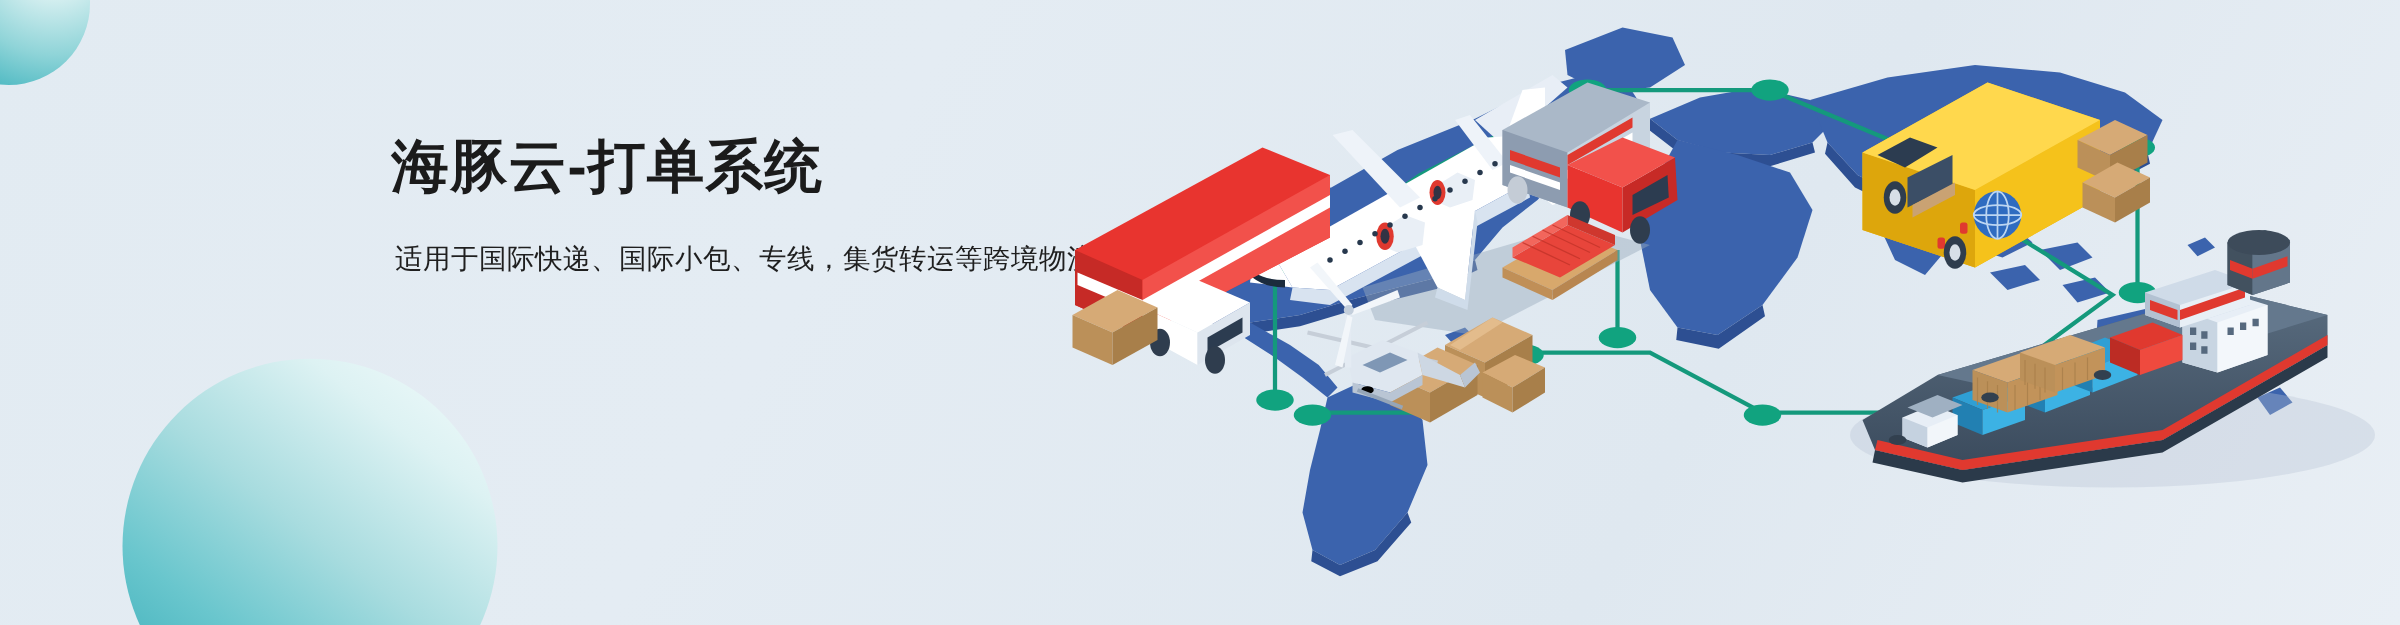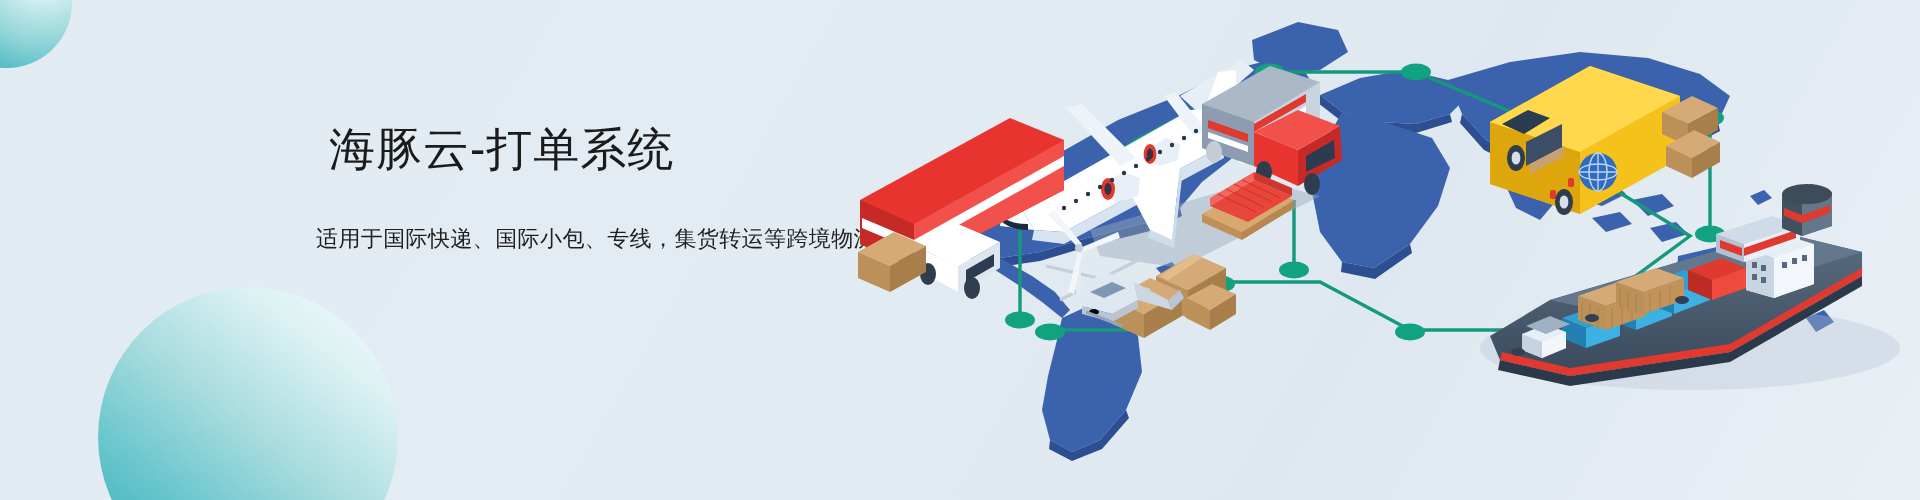--- a/index.html
+++ b/index.html
@@ -38,24 +38,24 @@
     background: linear-gradient(218deg, #f4fcfc 0%, #ddf2f3 22%, #a8dcdf 48%, #69c6cd 72%, #2fa8b4 100%);
   }
   
   #text-block {
     position: absolute;
     left: 313px;
     top: 103px;
     width: 820px;
   }
   #page-title {
-    margin: 16px;
+    margin: 0;
     font-size: 46px;
     line-height: 1.32;
-    font-weight: 400;
+    font-weight: 700;
     letter-spacing: 1px;
     color: #1b1b1b;
   }
   #page-subtitle {
     margin: 0;
     padding-top: 26px;
     padding-left: 3px;
     font-size: 22px;
     line-height: 1.5;
     font-weight: 400;

